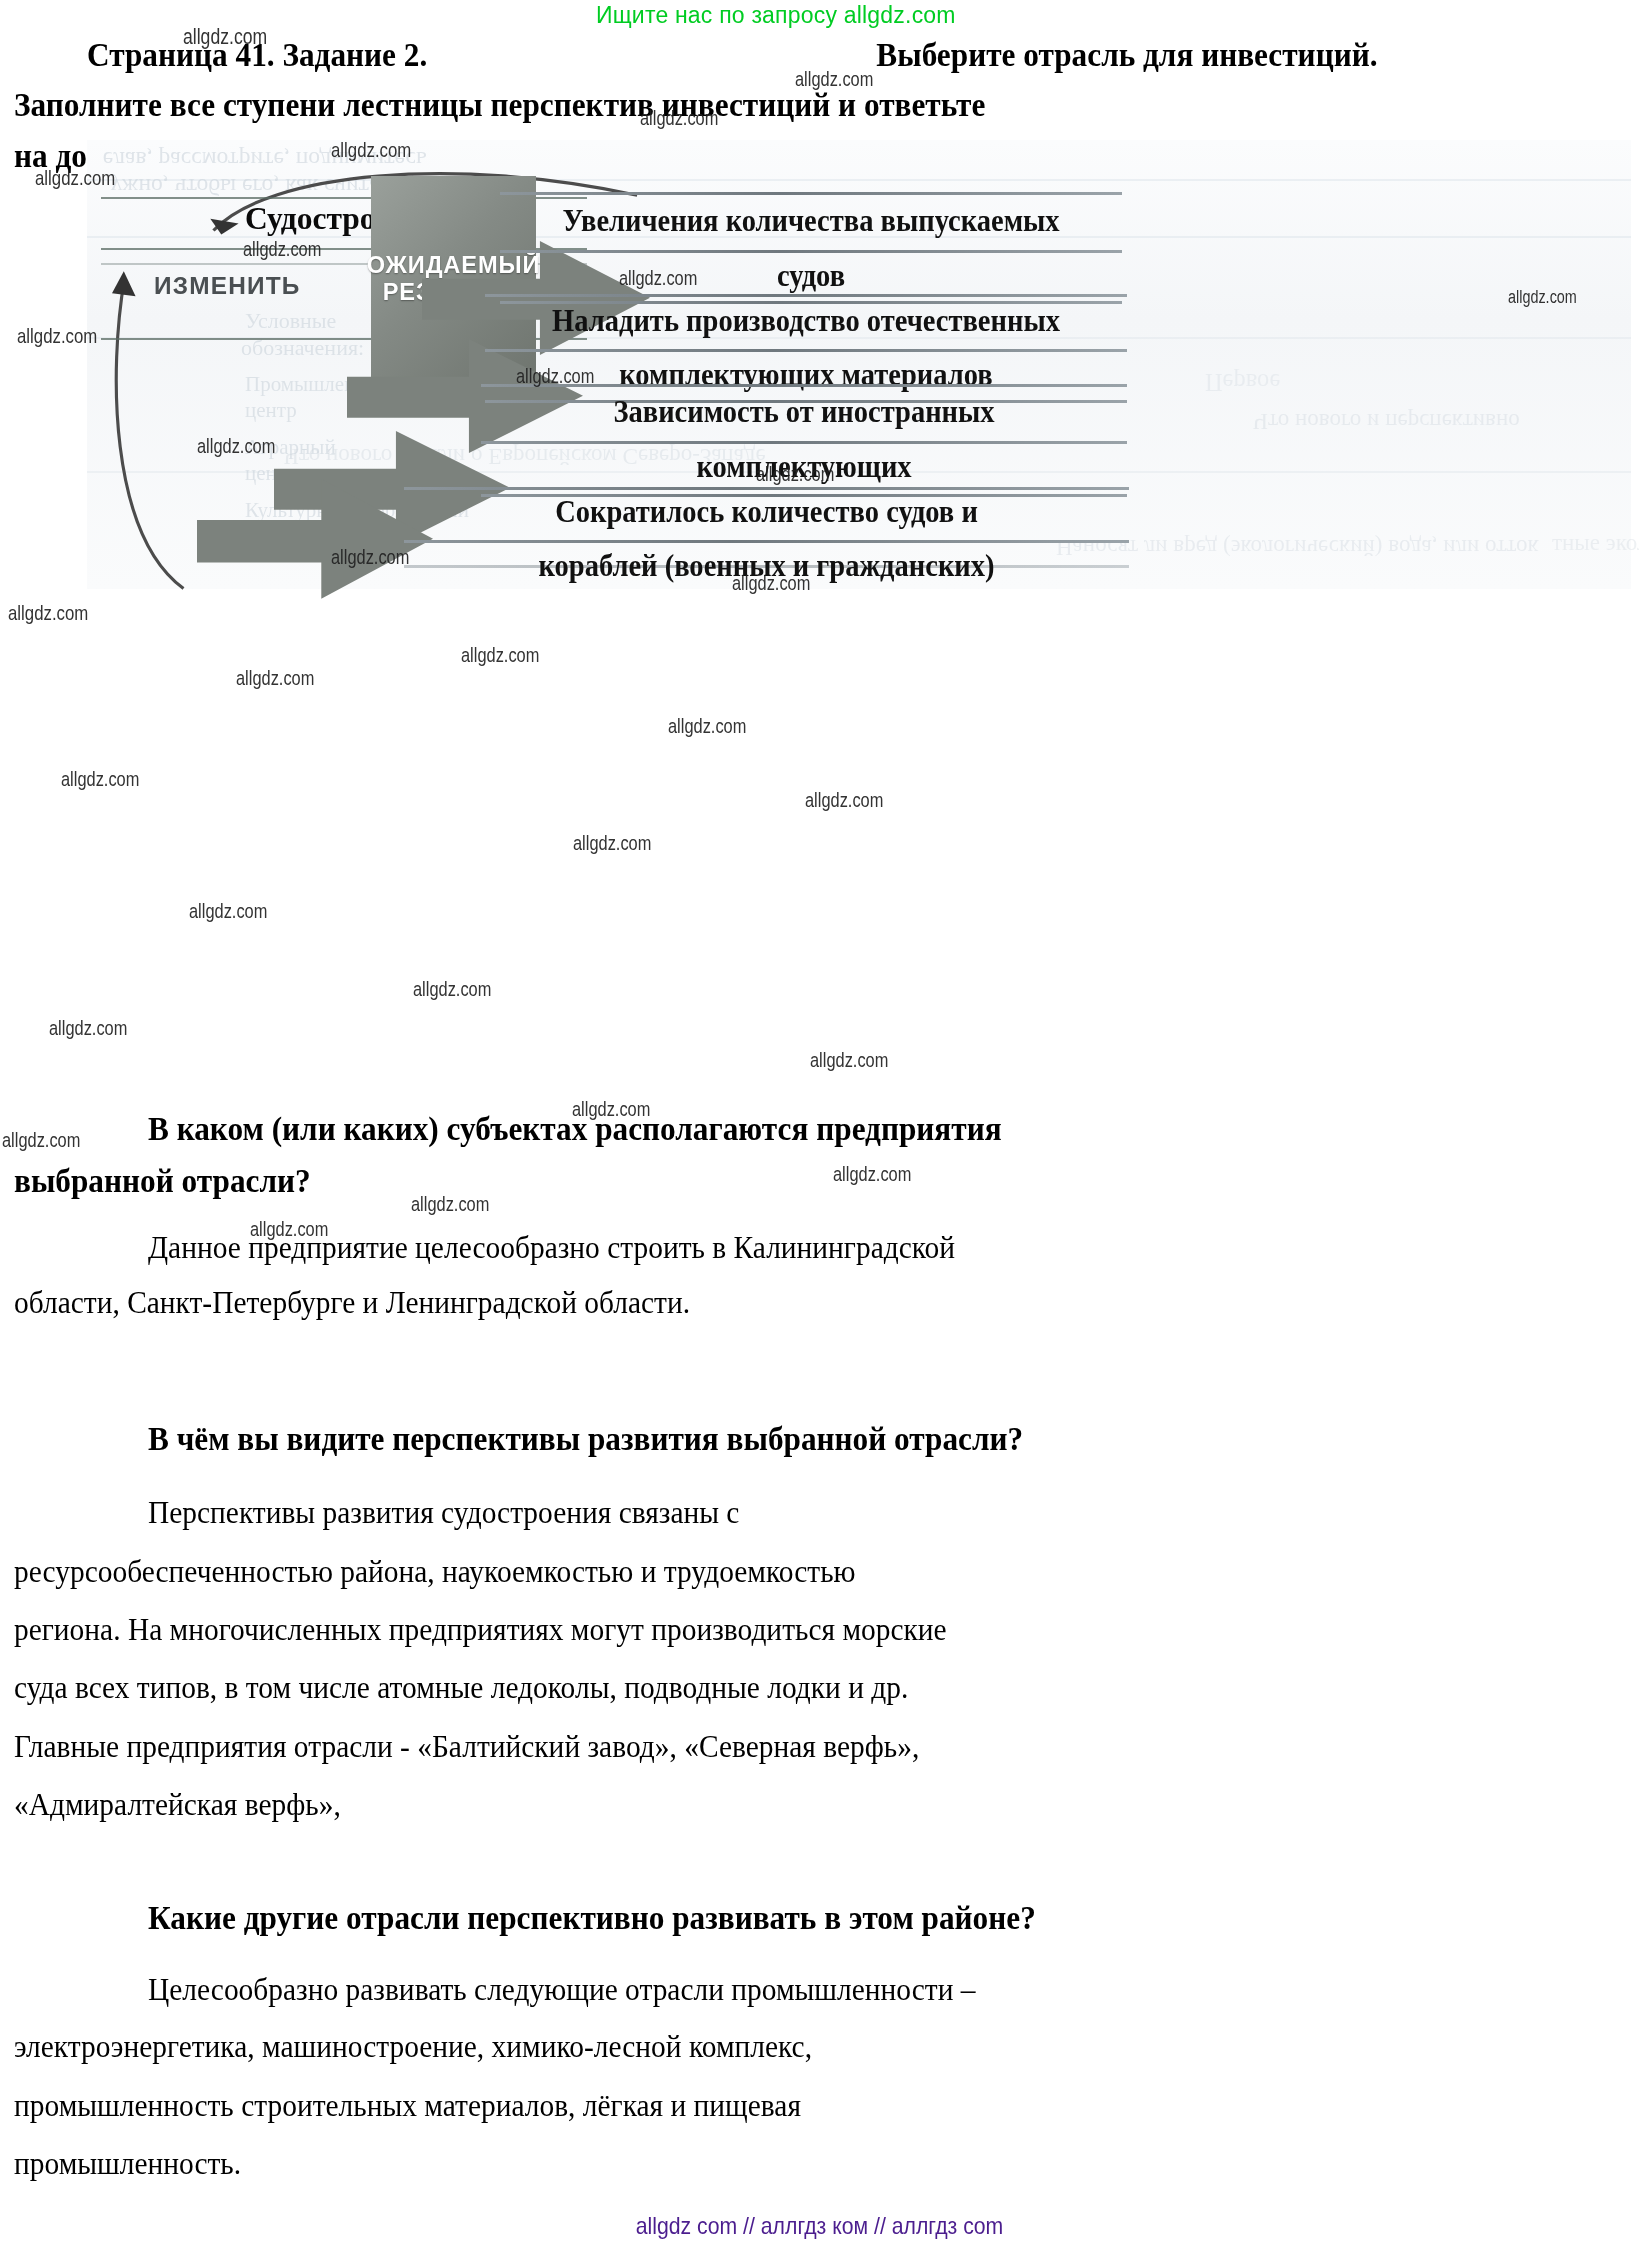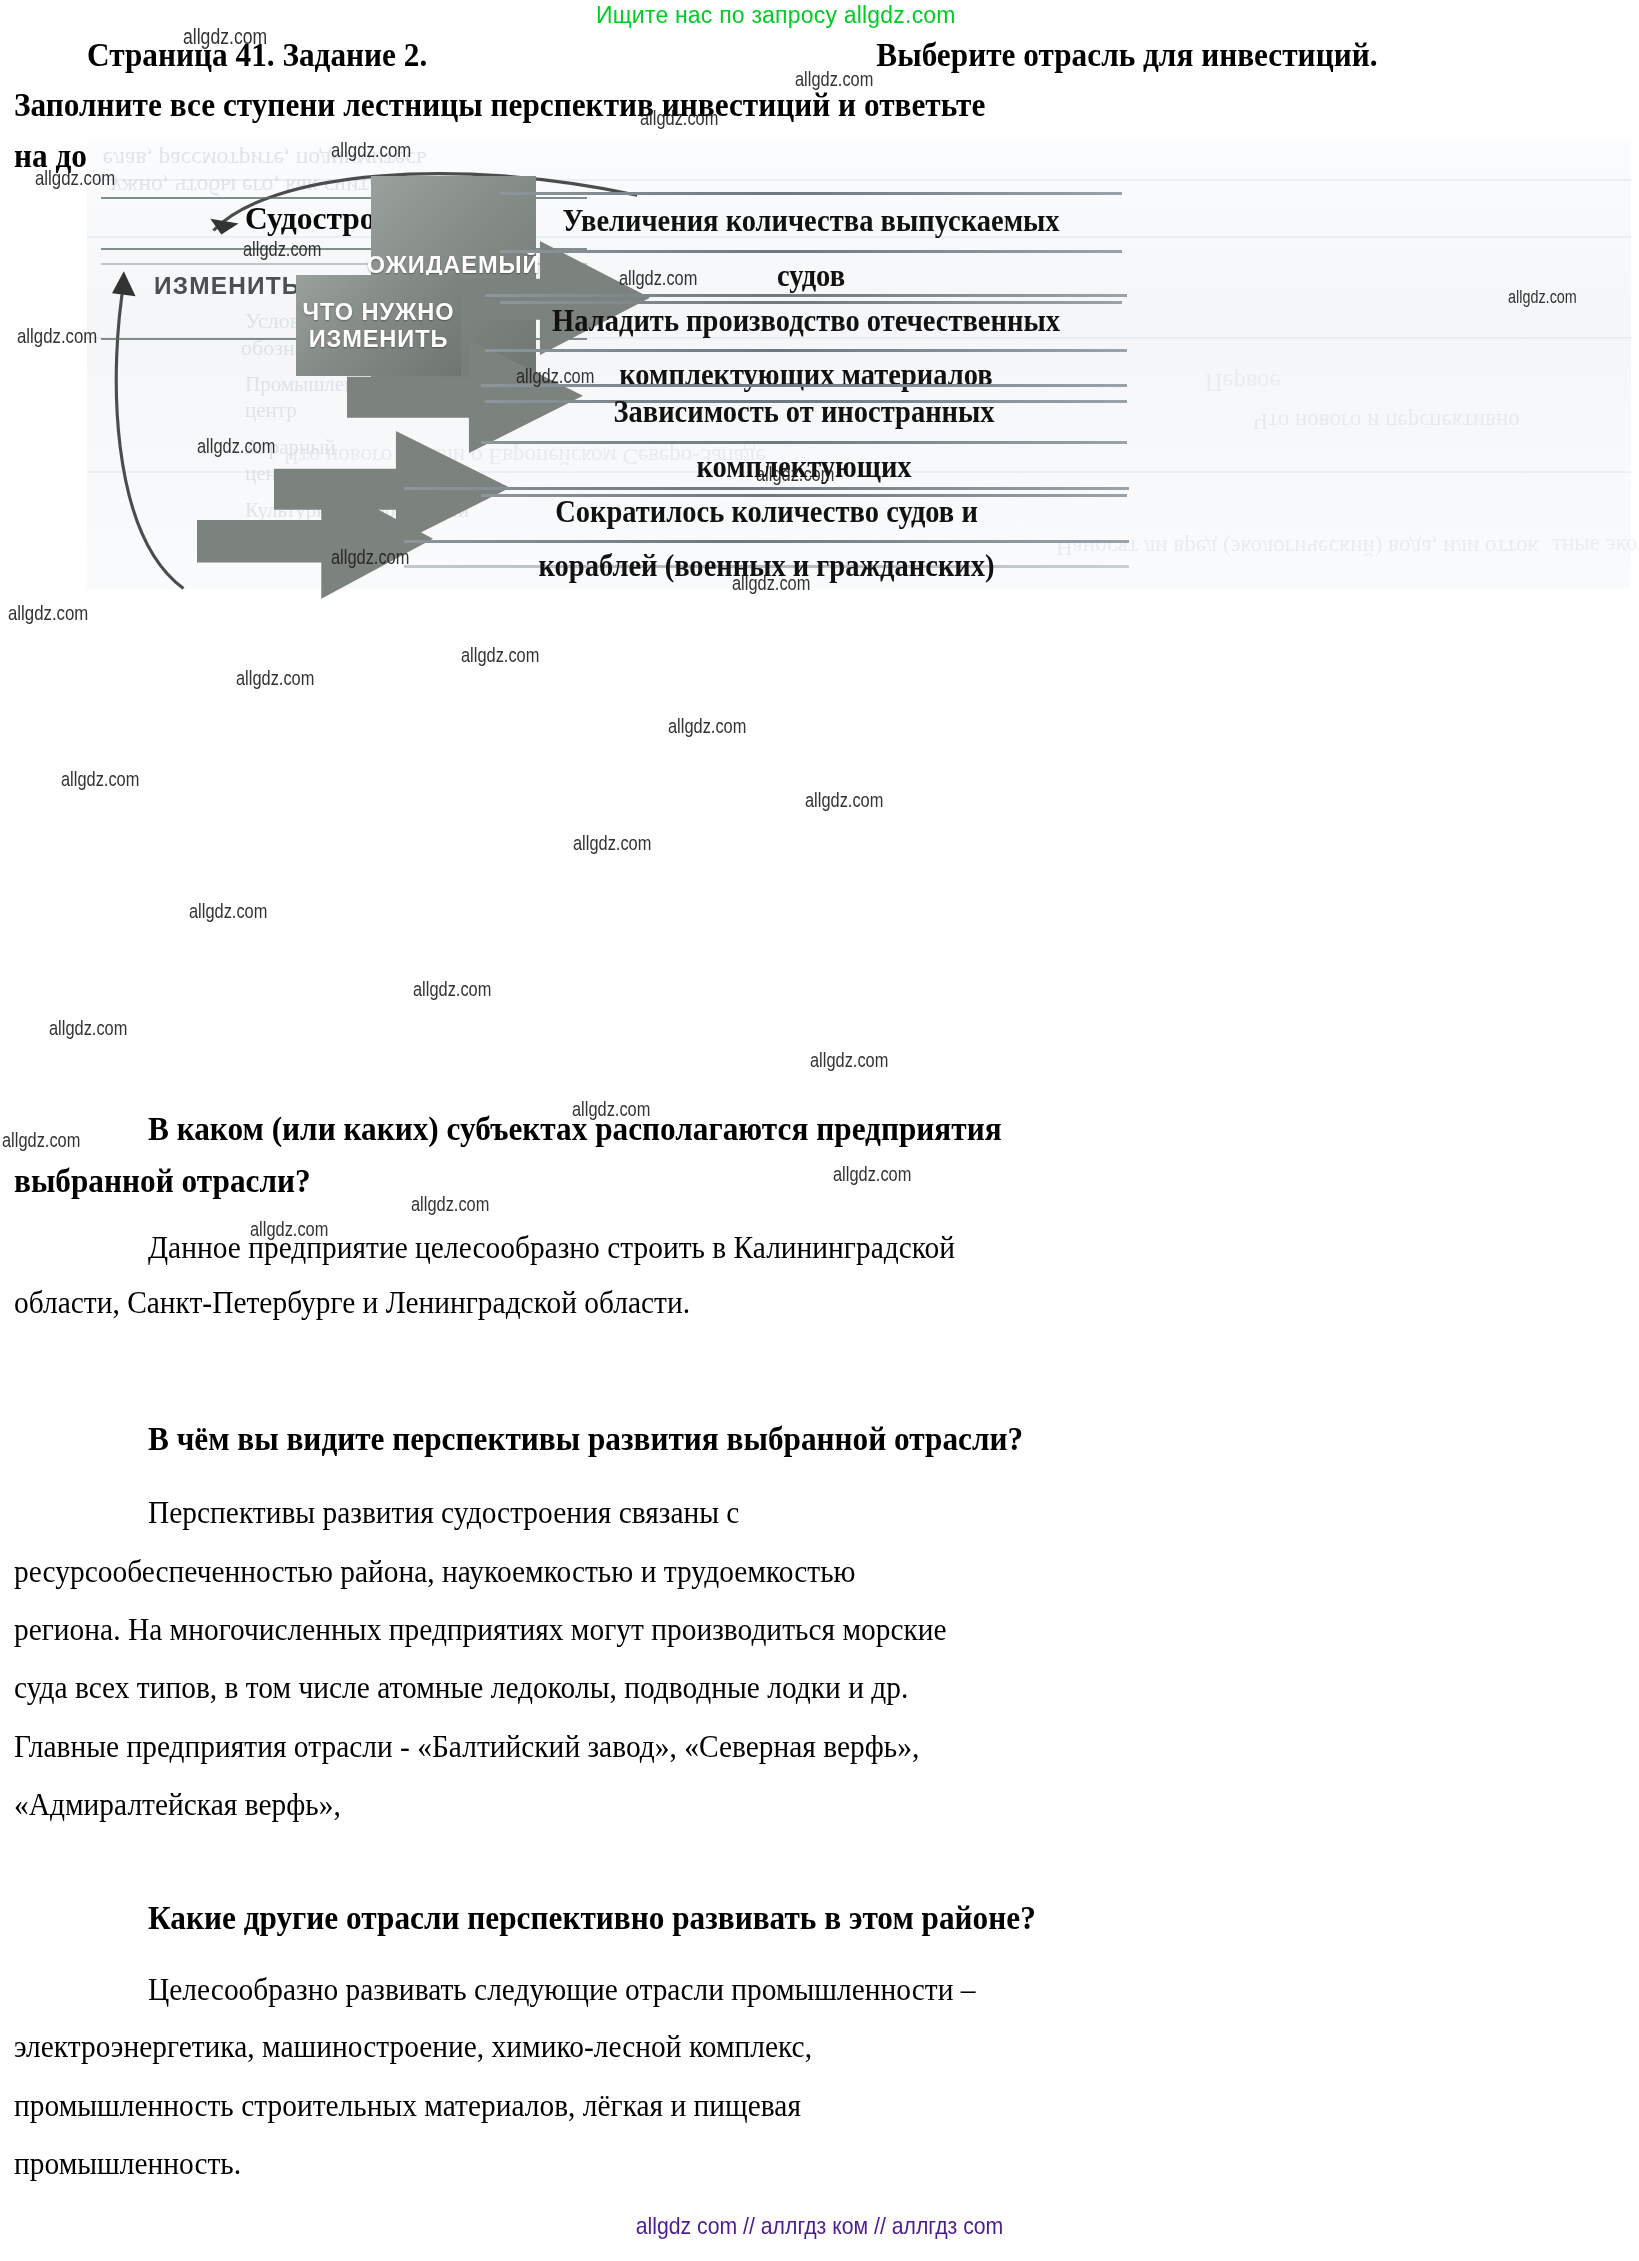--- a/index.html
+++ b/index.html
@@ -221,22 +221,20 @@
     <svg class="arrow" style="left:335px; top:101px; width:228px; height:118px;" viewBox="0 0 290 150">
       <polygon points="0,48 150,48 150,0 290,72 150,145 150,100 0,100" fill="#7c827d"></polygon>
     </svg>
 
     <div class="ansline" style="left:413px; top:52px; width:622px;"></div>
     <div class="ansline" style="left:413px; top:110px; width:622px;"></div>
     <div class="ansline" style="left:413px; top:161px; width:622px;"></div>
     <div class="ansTxt" style="left:417px; top:63px; width:614px; text-align:center;">Увеличения количества выпускаемых</div>
     <div class="ansTxt" style="left:417px; top:118px; width:614px; text-align:center;">судов</div>
 
-    <div class="stairbox" style="left:209px; top:135px; width:165px; height:101px; white-space:pre-line;">ЧТО НУЖНО
-ИЗМЕНИТЬ</div>
     <svg class="arrow" style="left:260px; top:199px; width:236px; height:118px;" viewBox="0 0 300 150">
       <polygon points="0,48 155,48 155,0 300,72 155,145 155,100 0,100" fill="#7c827d"></polygon>
     </svg>
 
     <div class="ansline" style="left:398px; top:154px; width:642px;"></div>
     <div class="ansline" style="left:398px; top:209px; width:642px;"></div>
     <div class="ansline" style="left:398px; top:260px; width:642px;"></div>
     <div class="ansTxt" style="left:398px; top:163px; width:642px; text-align:center;">Наладить производство отечественных</div>
     <div class="ansTxt" style="left:398px; top:217px; width:642px; text-align:center;">комплектующих материалов</div>
 

